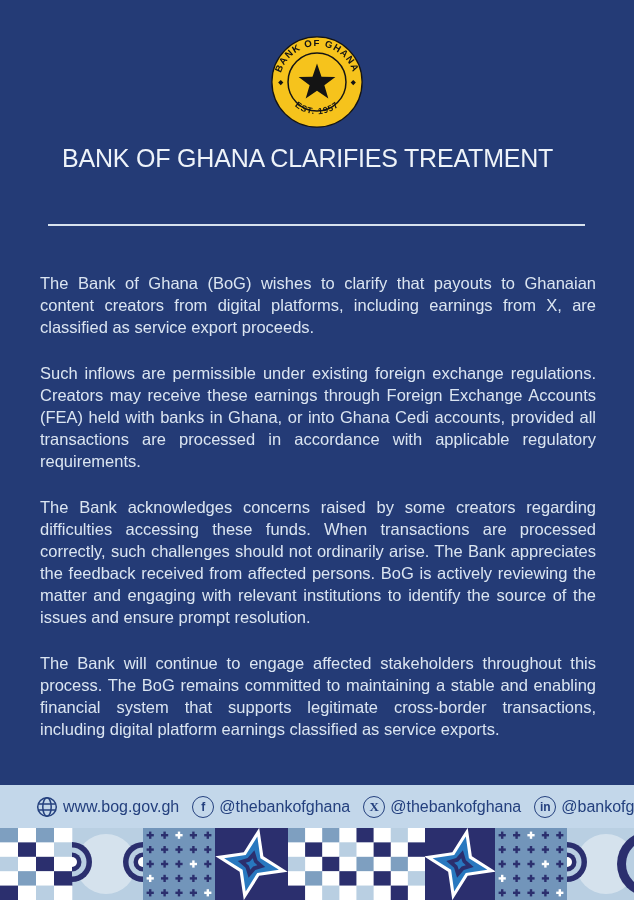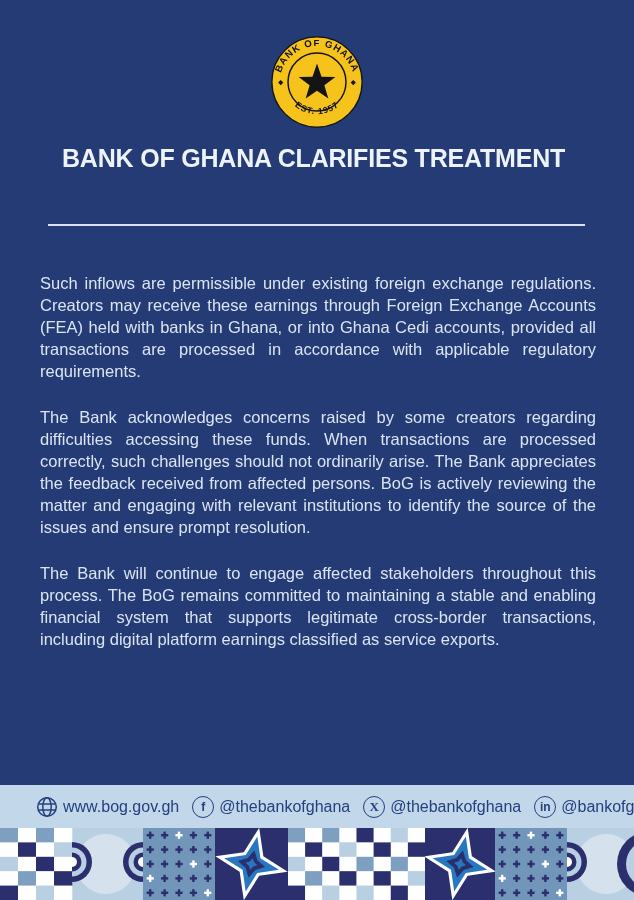--- a/index.html
+++ b/index.html
@@ -5,21 +5,21 @@
   html,body{margin:0;padding:0;background:#111;}
   .poster{
     position:relative;width:634px;height:900px;overflow:hidden;
     background:#243b76;
     font-family:"Liberation Sans",sans-serif;
     margin:0 auto;
   }
   .logo-wrap{position:absolute;top:36px;left:50%;transform:translateX(-50%);width:92px;height:92px;}
   .headline{
     position:absolute;top:140px;left:62px;right:30px;
-    color:#eef3f9;font-size:25px;font-weight:700;line-height:36px;
+    color:#eef3f9;font-size:25px;font-weight:400;line-height:36px;
     letter-spacing:-0.2px;white-space:nowrap;
   }
   .divider{position:absolute;top:224px;left:48px;width:537px;height:2px;background:#d8e2ee;}
   .body-copy{
     position:absolute;top:272px;left:40px;width:556px;
     color:#dbe5f1;font-size:16.5px;line-height:22px;text-align:justify;
   }
   .body-copy p{margin:0 0 24px 0;}
   .footer-band{
     position:absolute;left:0;top:785px;width:634px;height:43px;
@@ -61,20 +61,21 @@
     </svg>
   </div>
 
   <div class="headline">
     <div>BANK OF GHANA CLARIFIES TREATMENT</div>
   </div>
 
   <div class="divider"></div>
 
   <div class="body-copy">
+    <p>The Bank of Ghana (BoG) wishes to clarify that payouts to Ghanaian content creators from digital platforms, including earnings from X, are classified as service export proceeds.</p>
     <p>Such inflows are permissible under existing foreign exchange regulations. Creators may receive these earnings through Foreign Exchange Accounts (FEA) held with banks in Ghana, or into Ghana Cedi accounts, provided all transactions are processed in accordance with applicable regulatory requirements.</p>
     <p>The Bank acknowledges concerns raised by some creators regarding difficulties accessing these funds. When transactions are processed correctly, such challenges should not ordinarily arise. The Bank appreciates the feedback received from affected persons. BoG is actively reviewing the matter and engaging with relevant institutions to identify the source of the issues and ensure prompt resolution.</p>
     <p>The Bank will continue to engage affected stakeholders throughout this process. The BoG remains committed to maintaining a stable and enabling financial system that supports legitimate cross-border transactions, including digital platform earnings classified as service exports.</p>
   </div>
 
   <div class="footer-band">
     <span class="f-item">
       <svg width="22" height="22" viewBox="0 0 22 22">
         <g fill="none" stroke="#24407e" stroke-width="1.5">
           <circle cx="11" cy="11" r="9.3"></circle>

